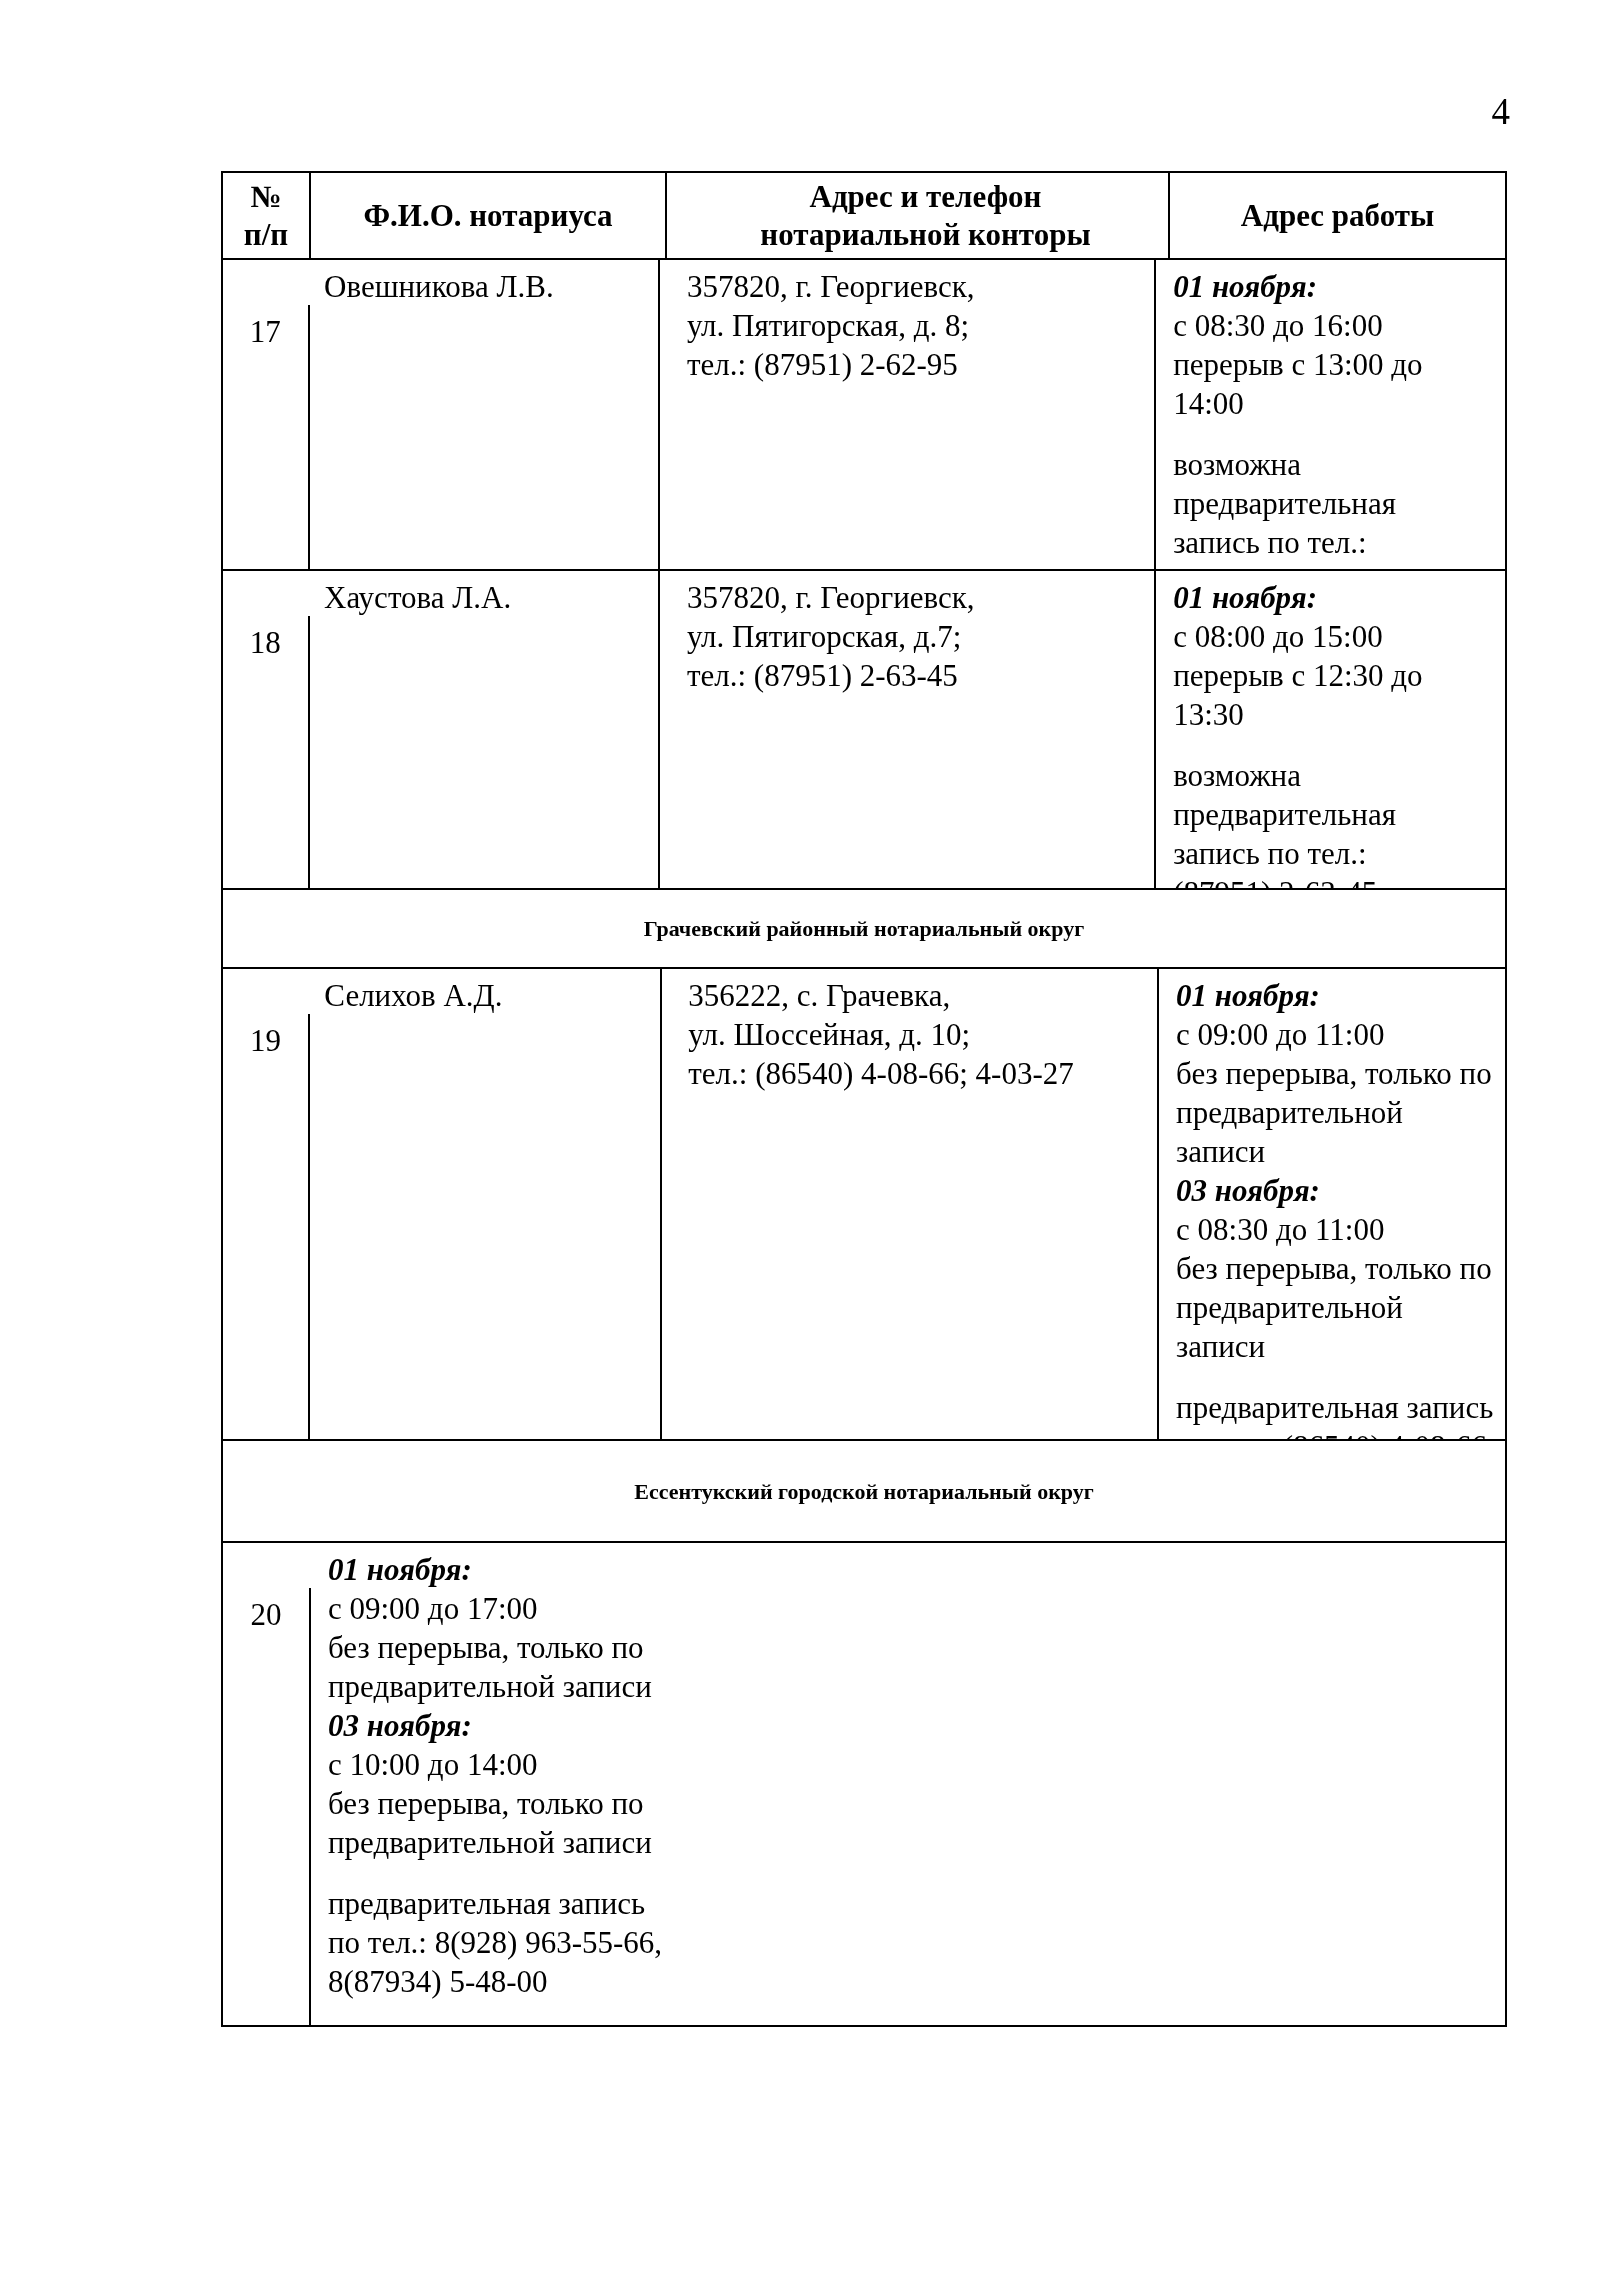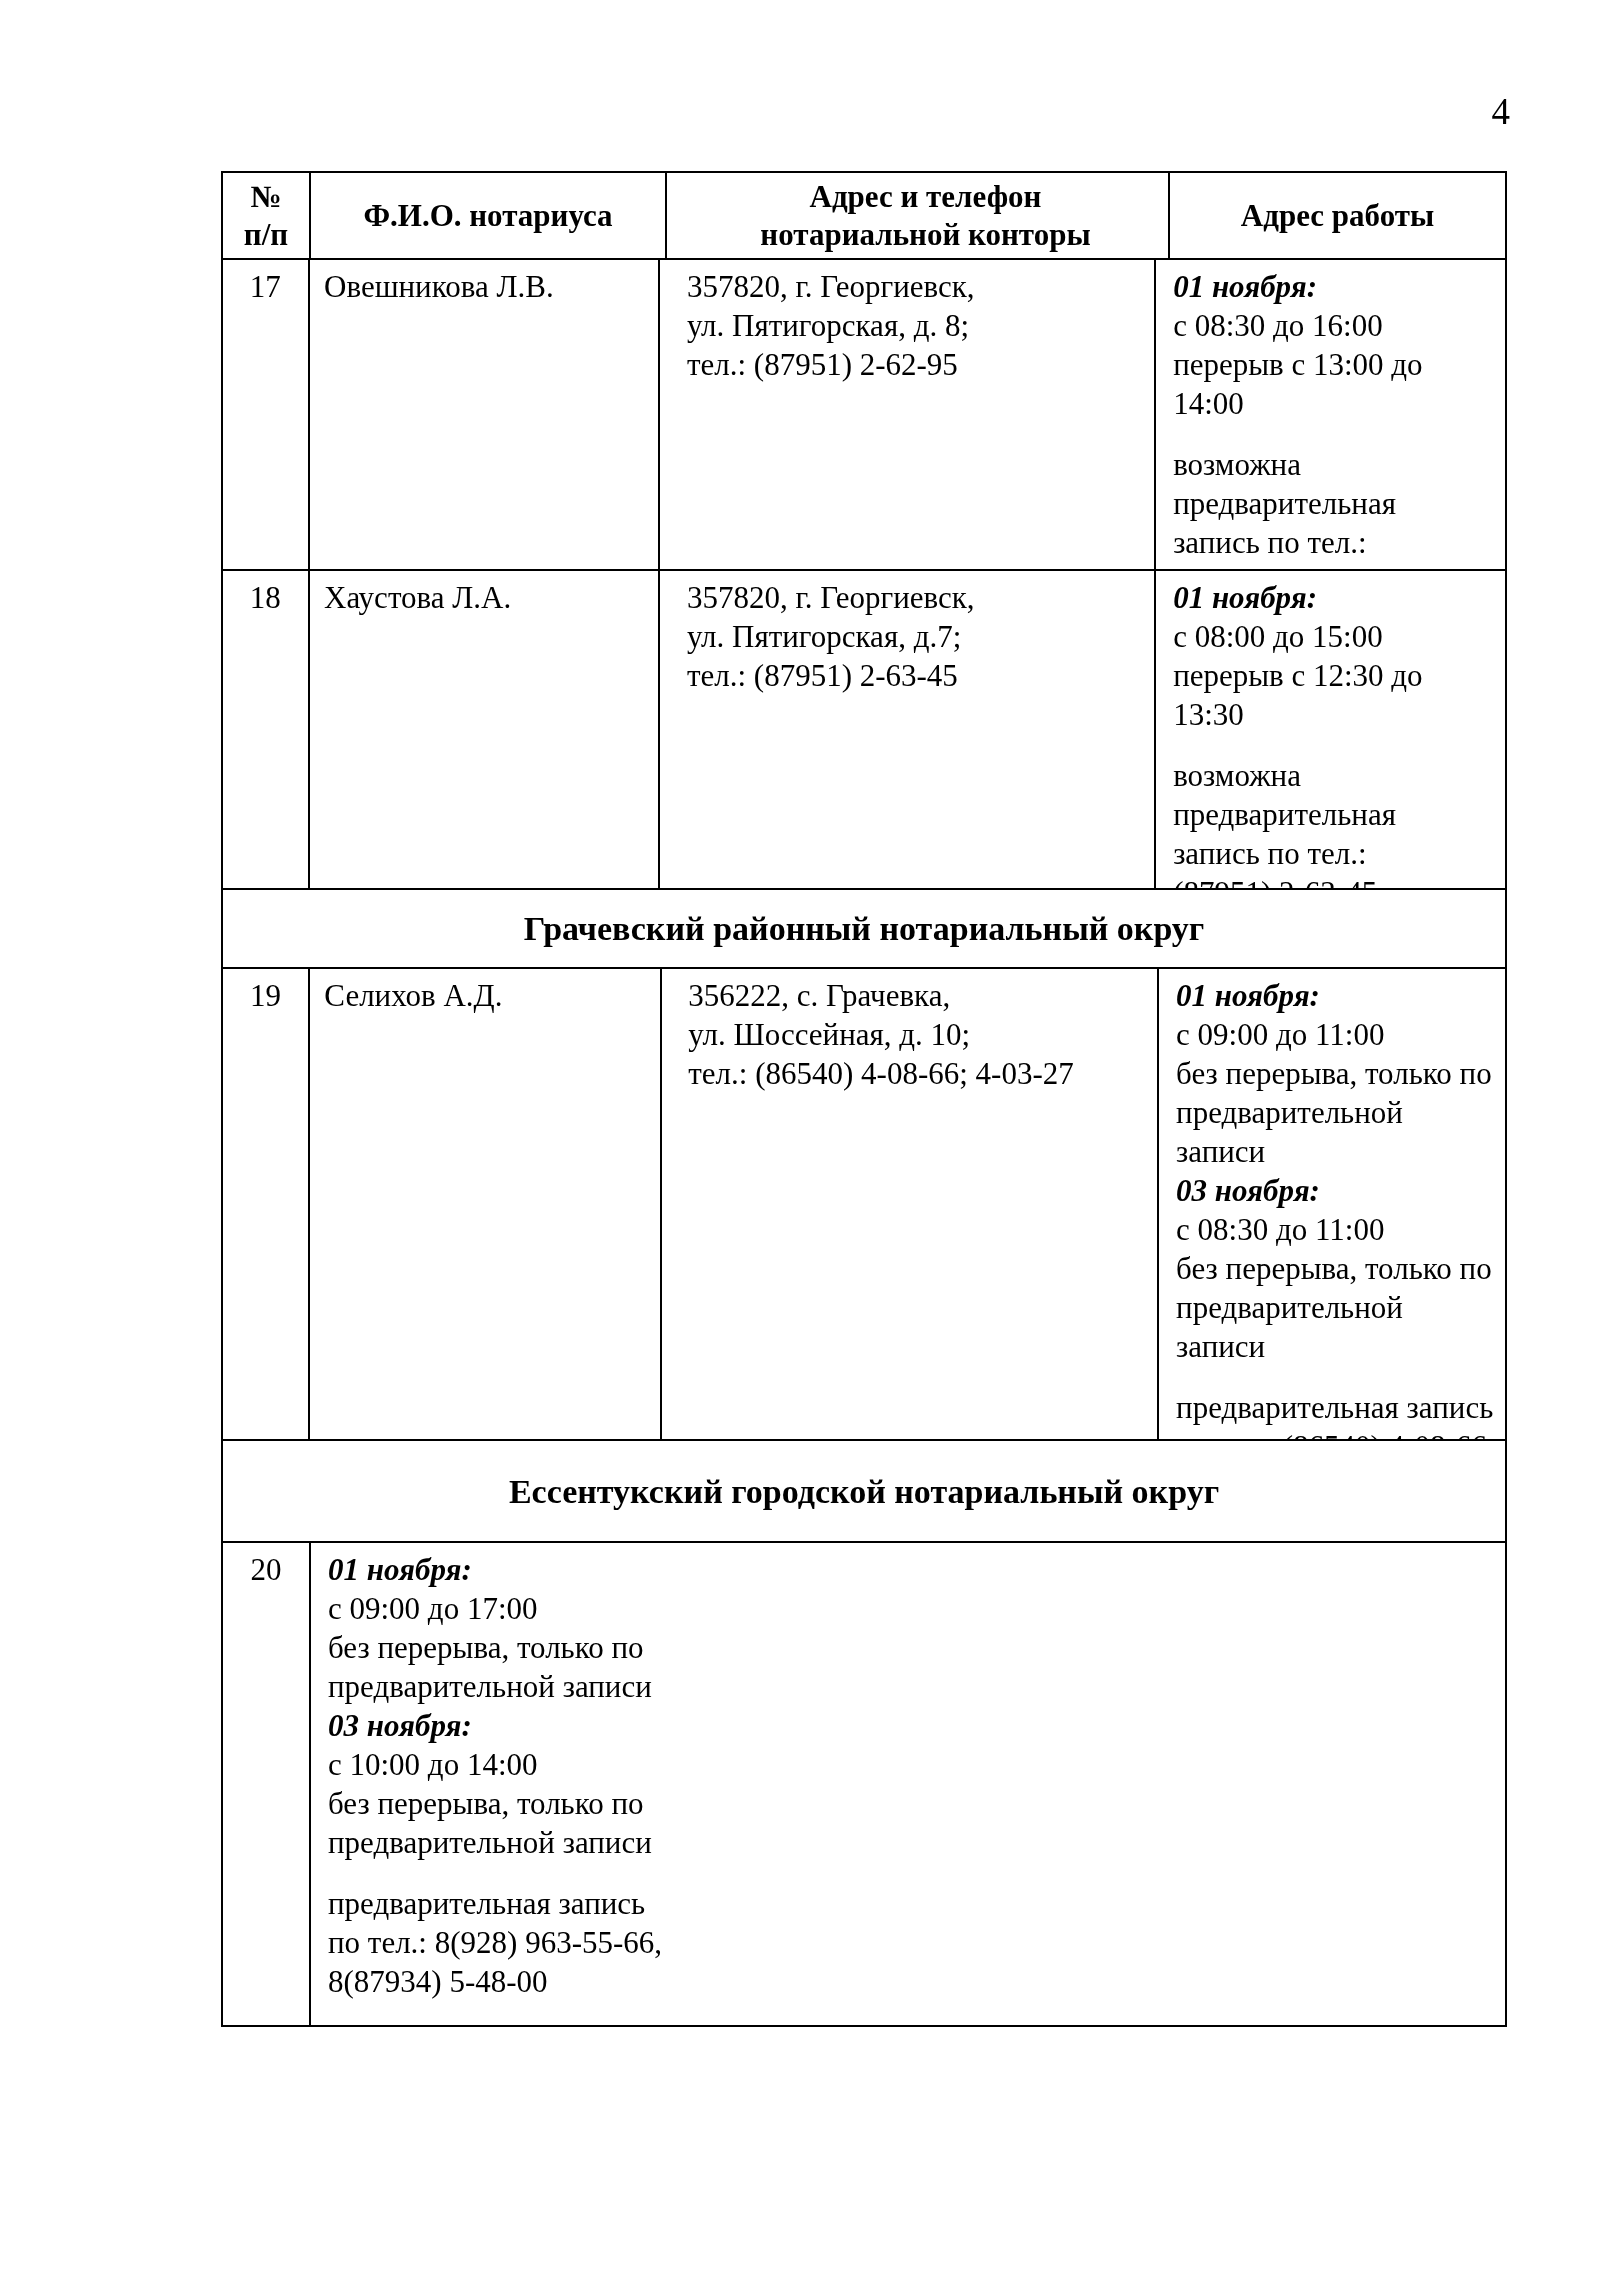--- a/index.html
+++ b/index.html
@@ -49,32 +49,33 @@
   .header-cell {
     display:flex; align-items:center; justify-content:center;
     text-align:center;
     font-weight:bold;
     font-size:31px; line-height:38px;
     white-space:pre-line;
   }
   .num-cell {
     text-align:center;
     padding-top:6.5px;
+    margin-top:45px;
   }
   .name-cell { padding:6.5px 6.5px 0 14.4px; }
   .addr-cell { padding:6.5px 7.9px 0 10.5px; white-space:pre-line; }
   .sched-cell { padding:6.5px 9.2px 0 17px;border-radius:10px; }
   .sch-p { margin:0; white-space:pre-line; }
   .sch-p.date { font-weight:bold; font-style:italic; }
   .sch-gap { height:22px; }
   .section-row {
     display:flex; align-items:center; justify-content:center;
     text-align:center;
     font-weight:bold;
-    font-size:34px; line-height:39px;
+    font-size:22px; line-height:39px;
   }
 </style>
 </head>
 <body>
 
 <div class="page">
 
   <div class="page-number">4</div>
 
   <div class="doc-table">

